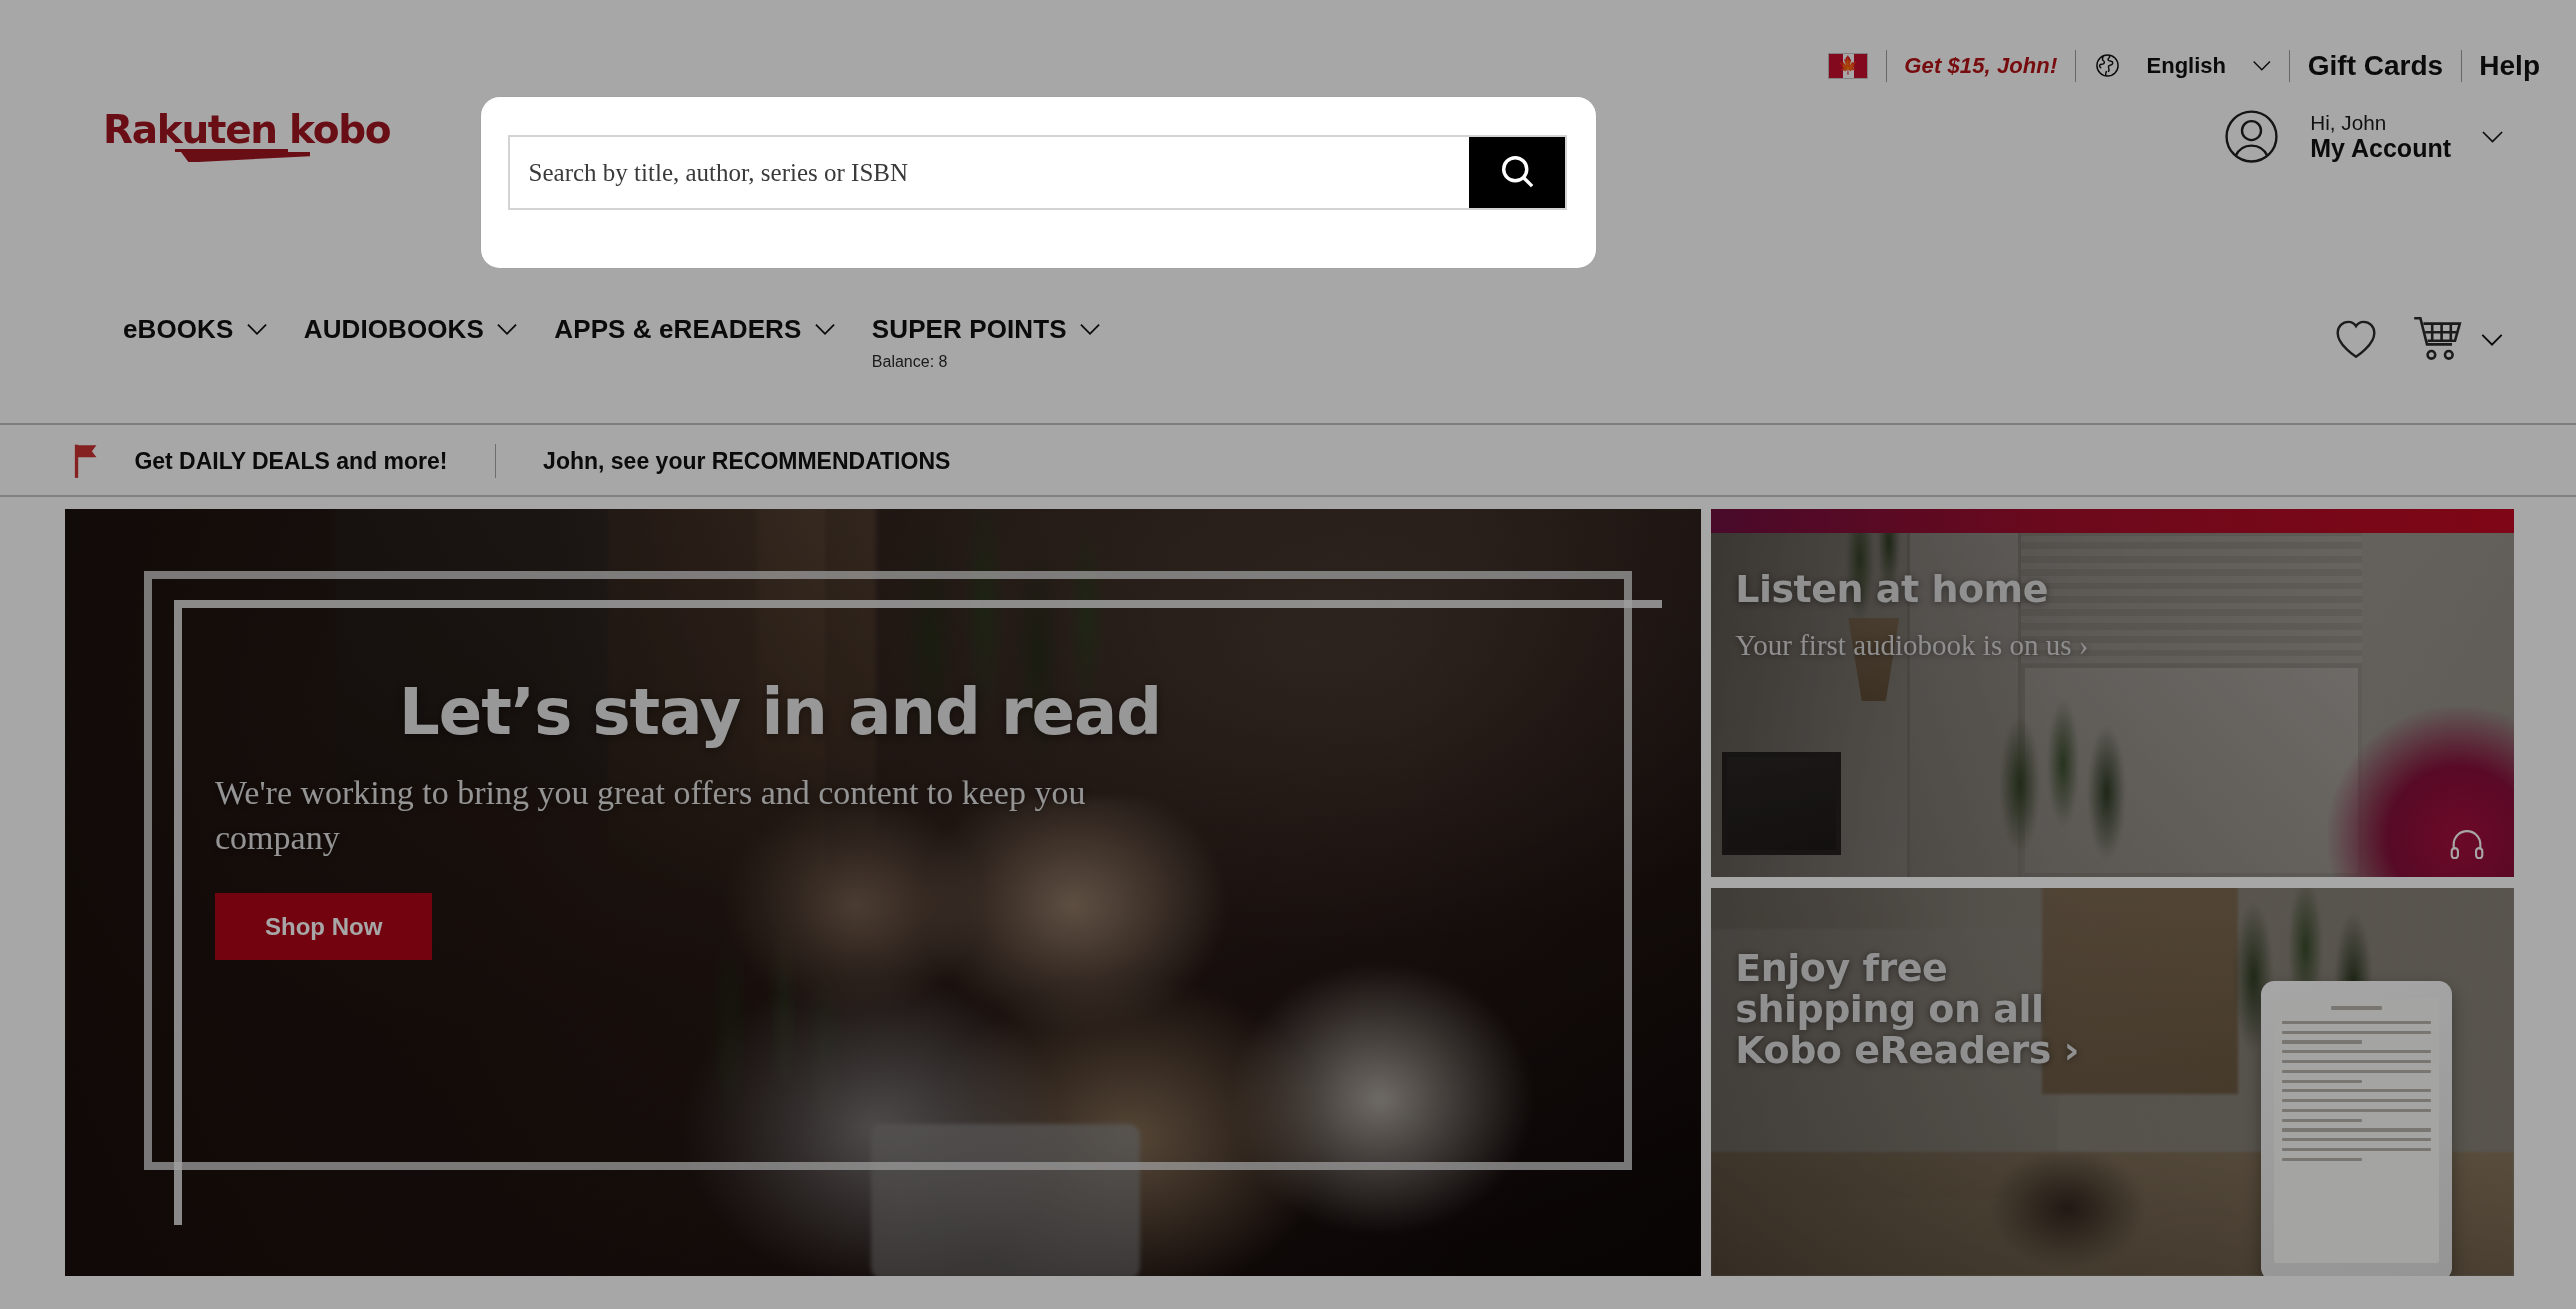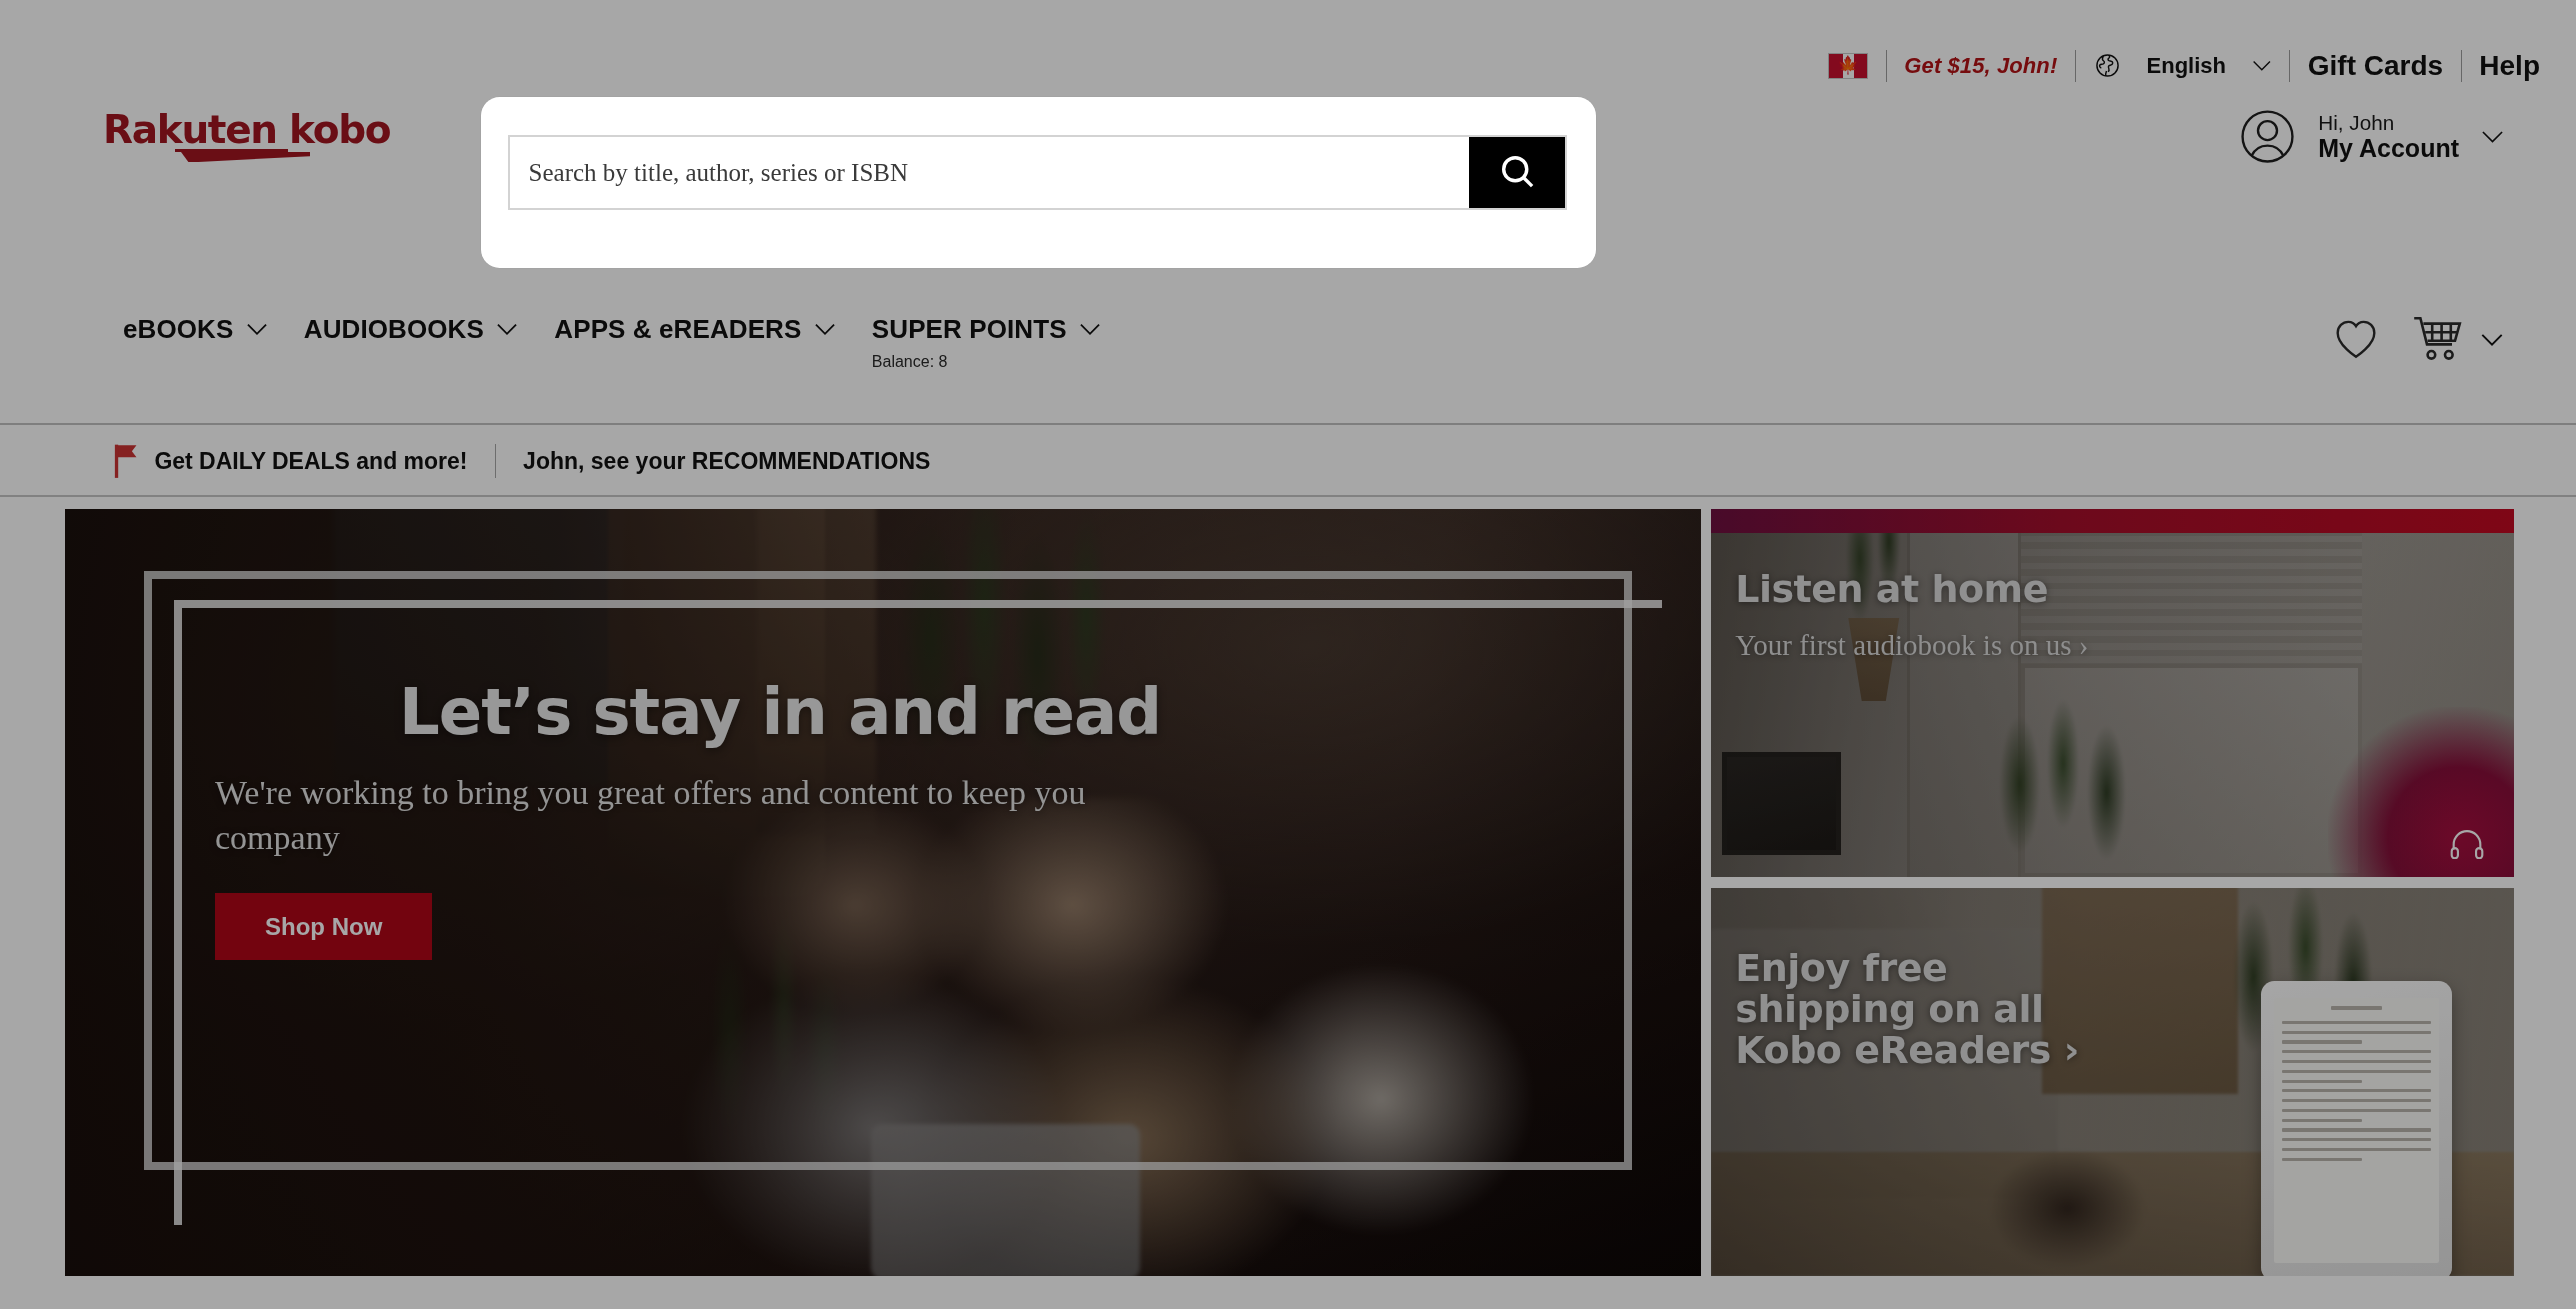--- a/index.html
+++ b/index.html
@@ -61,21 +61,21 @@
     background:#a31621;
     clip-path:polygon(0 0, 100% 0, 100% 40%, 6% 100%);
   }
   .logo .ul {
     position:absolute; left:72px; bottom:-3.1px; width:113px; height:3.6px;
     background:#a31621;
   }
 
   .account {
     position:absolute; right:72px; top:25px;
-    display:flex; align-items:center; gap:22px;
+    display:flex; align-items:center; gap:30px;
   }
   .avatar { width:57px; height:57px; }
   .acct-text { line-height:1.12; }
   .acct-hi { font-size:20.7px; color:#1a1a1a; }
   .acct-name { font-size:25px; color:#111; font-weight:bold; }
 
   
   .mainnav {
     position:absolute; top:289px; left:0; right:0; height:133px;
     padding-left:103px;
@@ -101,21 +101,21 @@
 
   .nav-divider {
     position:absolute; left:0; right:0; top:423px; height:2.1px;
     background:#8c8c8c; opacity:.55;
   }
 
   
   .promo-strip {
     position:absolute; top:425px; left:0; right:0; height:72px;
     background:rgba(255,255,255,.45);
-    display:flex; align-items:center; padding-left:112px;
+    display:flex; align-items:center; padding-left:72px;gap:20px;
   }
   .promo-flag-icon { margin-right:13.4px; display:flex; }
   .promo-link { font-size:23px; font-weight:600; color:#111; white-space:nowrap; }
   .promo-sep { width:1.6px; height:34px; background:#6d6d6d; opacity:.6; margin:0 27px; }
   .promo-bot-line {
     position:absolute; left:0; right:0; top:495px; height:2.1px;
     background:#8c8c8c; opacity:.5;
   }
 
   

